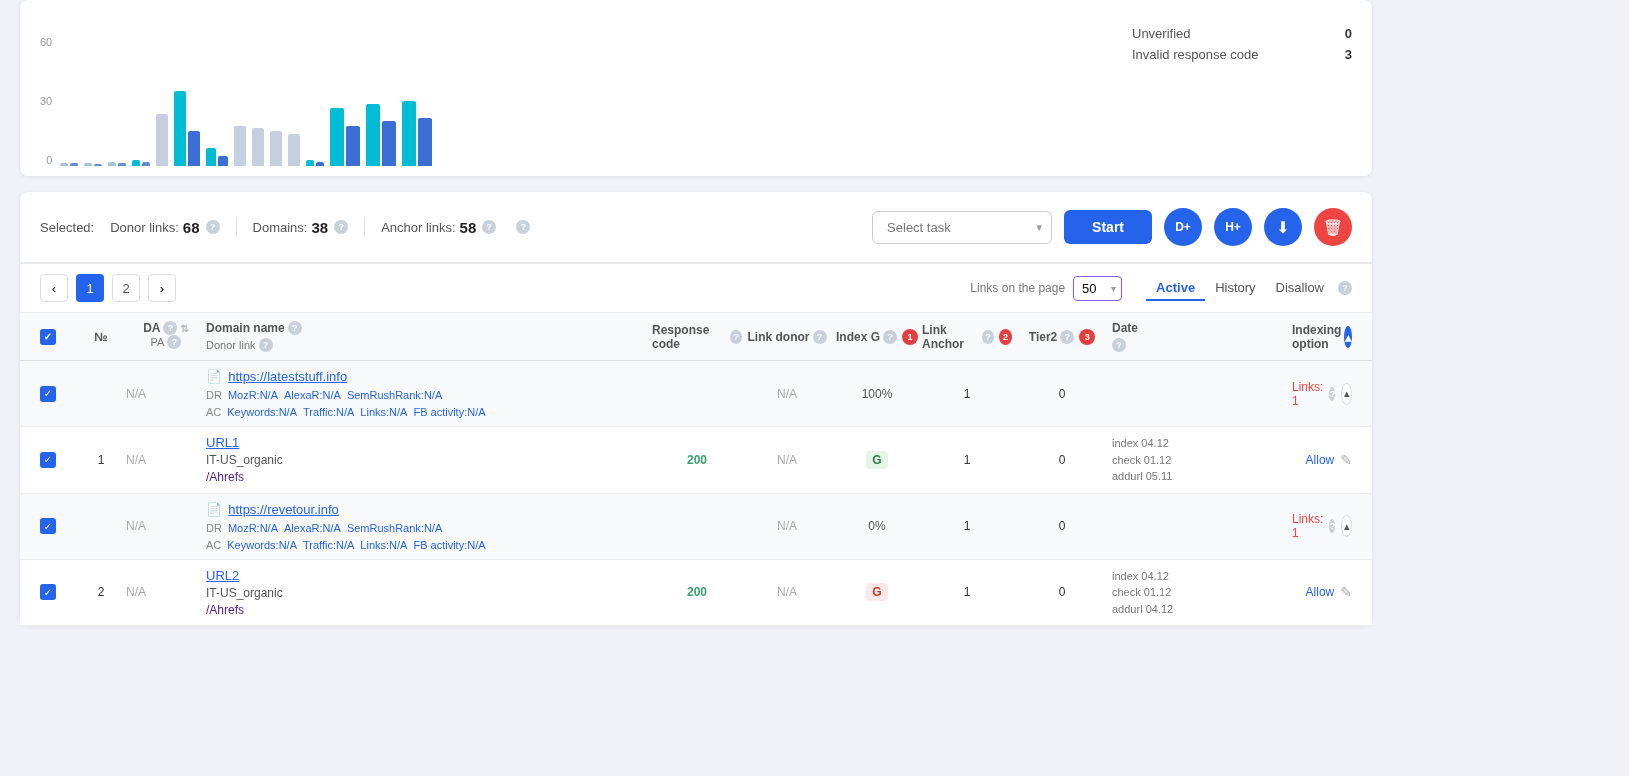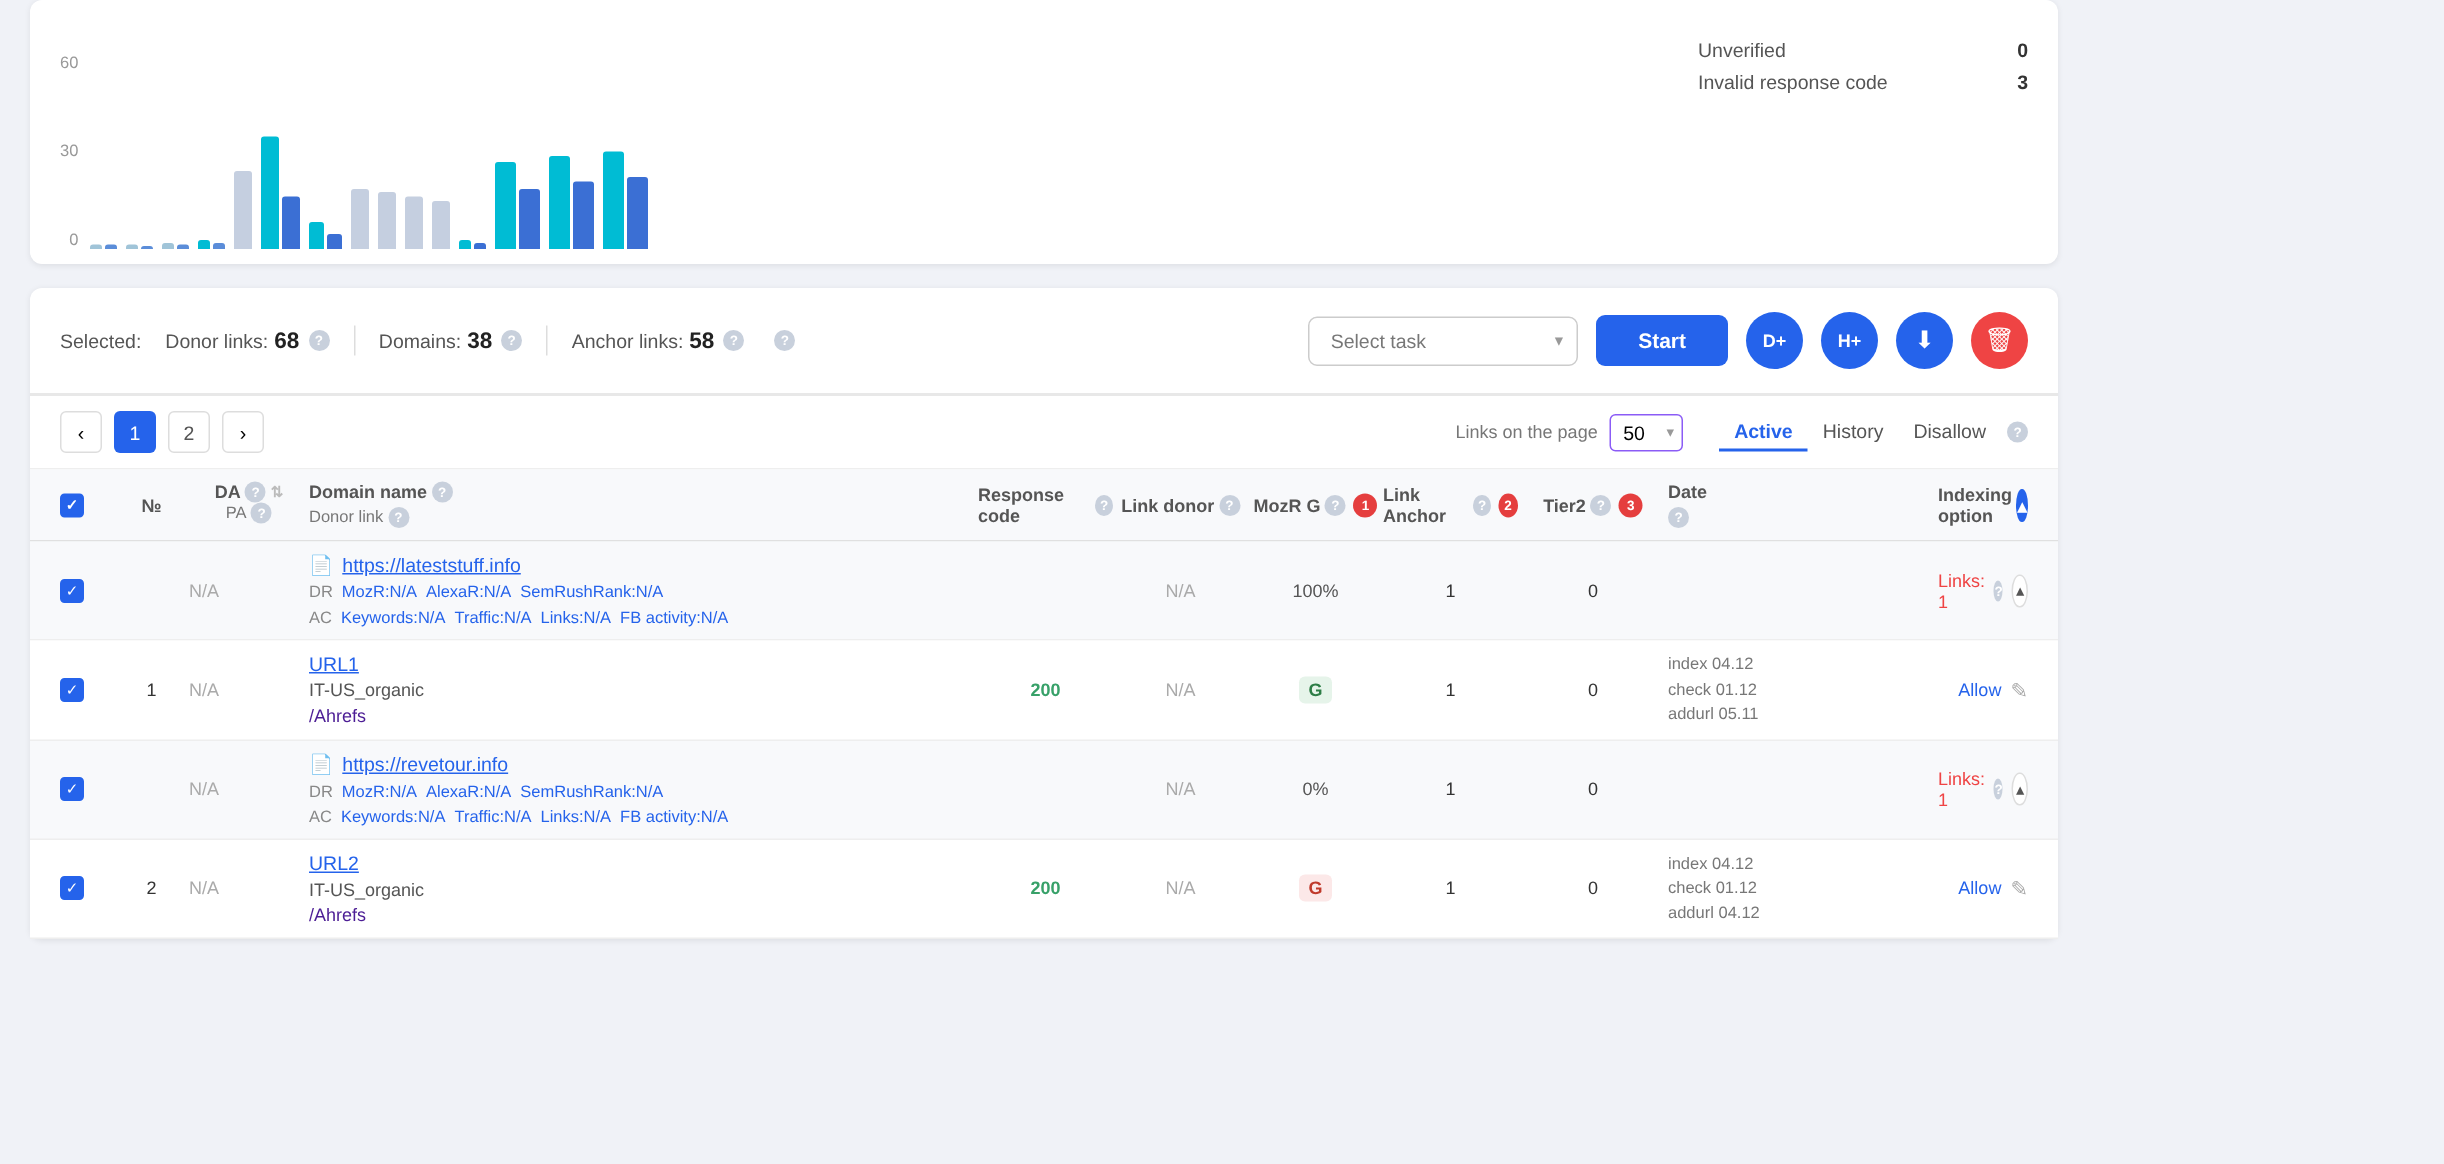--- a/index.html
+++ b/index.html
@@ -397,21 +397,21 @@
       <div class="th col-response">
         <span>Response code</span>
         <span class="help-icon">?</span>
       </div>
       <div class="th col-link-donor">
         <span>Link donor</span>
         <span class="help-icon">?</span>
       </div>
       <div class="th col-index">
         <span style="display:flex;align-items:center;gap:3px;">
-          <span>MozR G</span>
+          <span>Index G</span>
           <span class="help-icon">?</span>
           <span class="badge-circle badge-red">1</span>
         </span>
       </div>
       <div class="th col-anchor">
         <span style="display:flex;align-items:center;gap:3px;">
           <span>Link Anchor</span>
           <span class="help-icon">?</span>
           <span class="badge-circle badge-red">2</span>
         </span>

